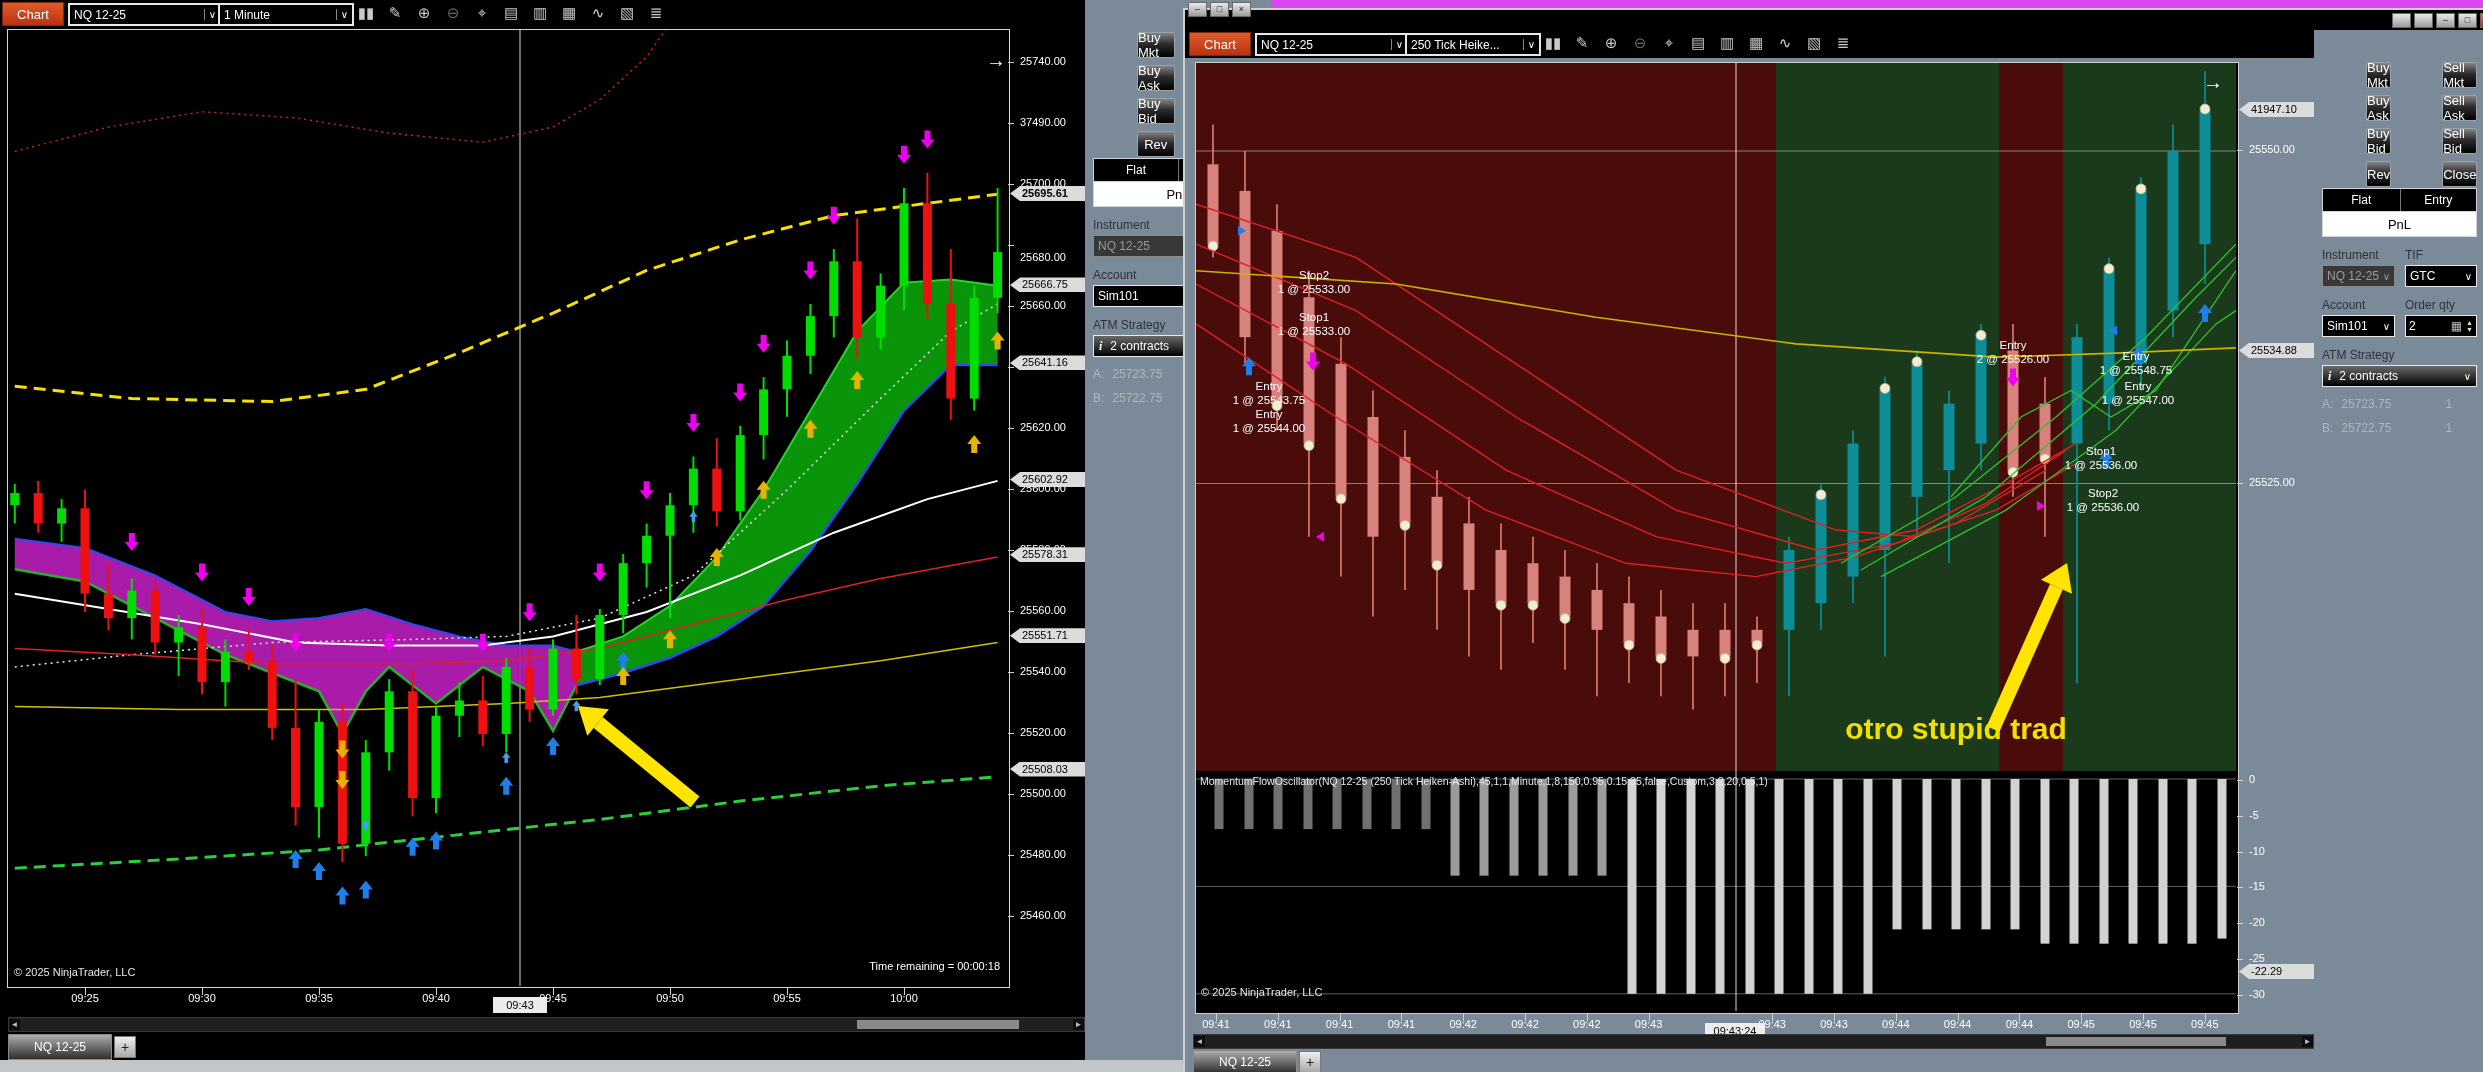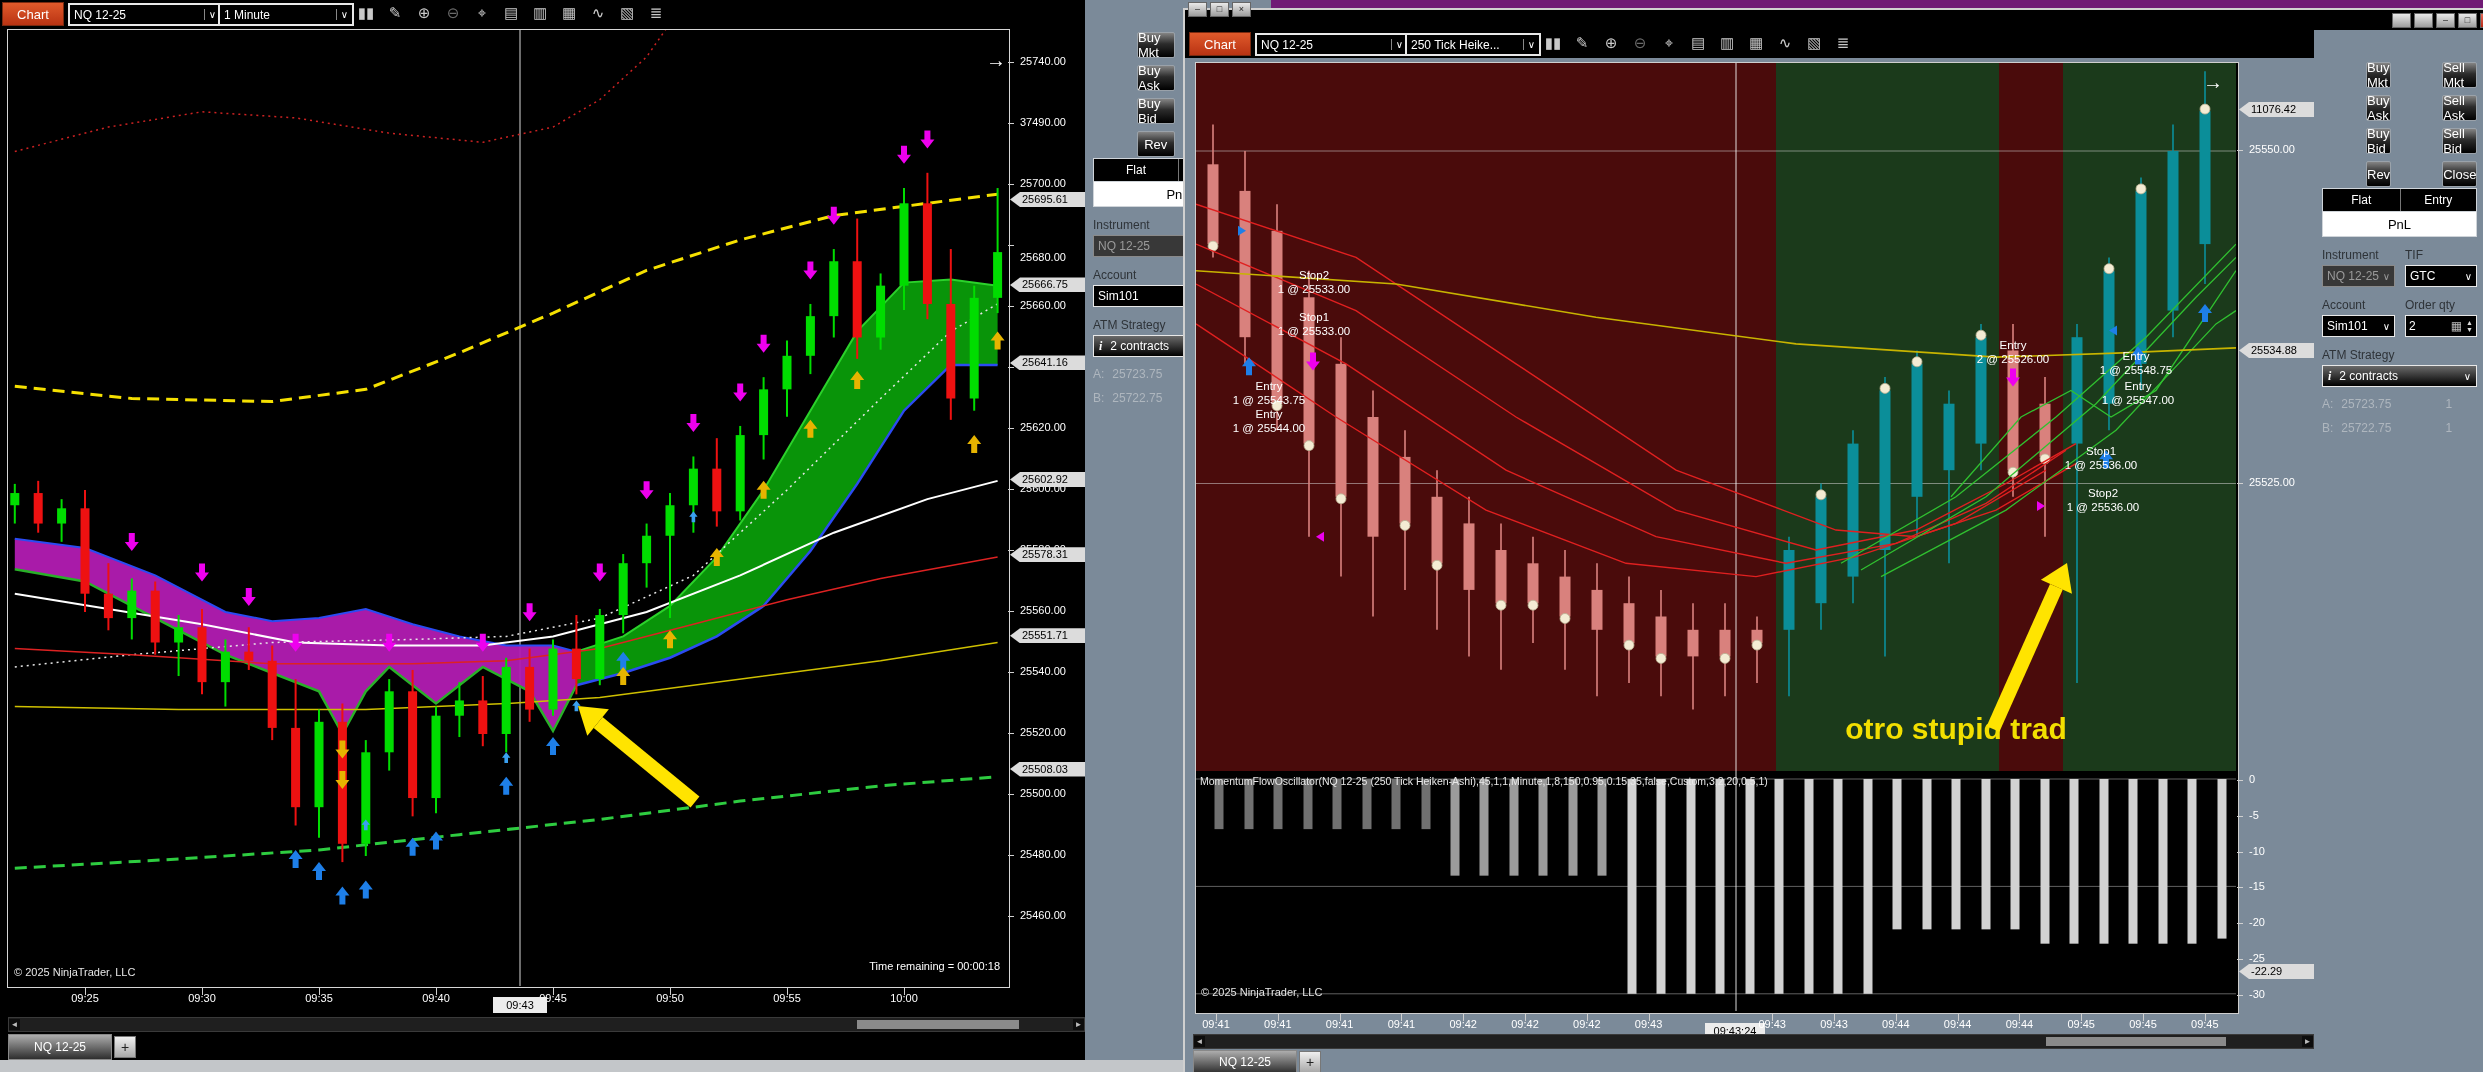--- a/index.html
+++ b/index.html
@@ -1,16 +1,16 @@
 <!DOCTYPE html>
 <html><head>
 <meta charset="utf-8">
 <style>
   html,body{margin:0;padding:0;background:#000;}
-  #app{position:relative;width:2483px;height:1072px;overflow:hidden;font-family:"Liberation Sans",sans-serif;background:#701a75;}
+  #app{position:relative;width:2483px;height:1072px;overflow:hidden;font-family:"Liberation Sans",sans-serif;background:#d946ef;}
   .abs{position:absolute;}
   
   .titlebar{background:#000;}
   .charttab{background:linear-gradient(#e05a2b,#b93313);color:#fff;font-size:13px;display:flex;align-items:center;justify-content:center;border:1px solid #7a2a10;}
   .hdr-select{background:#000;color:#fff;border:2px solid #e8e8e8;font-size:12px;display:flex;align-items:center;padding:0 4px;justify-content:space-between;}
   .hdr-select .chev{font-size:10px;color:#fff;border-left:1px solid #888;padding-left:4px;margin-left:4px;}
   .tbicons{display:flex;align-items:center;gap:9px;color:#c9c9c9;font-size:15px;}
   .tbicons span{display:inline-block;width:20px;text-align:center;cursor:default;}
   .tbicons span.dim{color:#6a6a6a;}
   .winbtns{display:flex;gap:3px;}
@@ -265,21 +265,21 @@
         <div class="tickmark" style="top: 643px;"></div>
         <div class="ticklabel" style="top: 636px;">25540.00</div>
         <div class="tickmark" style="top: 704px;"></div>
         <div class="ticklabel" style="top: 697px;">25520.00</div>
         <div class="tickmark" style="top: 765px;"></div>
         <div class="ticklabel" style="top: 758px;">25500.00</div>
         <div class="tickmark" style="top: 826px;"></div>
         <div class="ticklabel" style="top: 819px;">25480.00</div>
         <div class="tickmark" style="top: 887px;"></div>
         <div class="ticklabel" style="top: 880px;">25460.00</div>
-        <div class="pricetag" style="top: 163px;">25695.61</div>
+        <div class="pricetag" style="top: 157px; font-weight: bold;">25695.61</div>
         <div class="pricetag" style="top: 248.412px;">25666.75</div>
         <div class="pricetag" style="top: 326.462px;">25641.16</div>
         <div class="pricetag" style="top: 443.094px;">25602.92</div>
         <div class="pricetag" style="top: 518.154px;">25578.31</div>
         <div class="pricetag" style="top: 599.284px;">25551.71</div>
         <div class="pricetag" style="top: 732.509px;">25508.03</div>
       </div>
     <div class="abs copyr" style="left:14px;top:966px;">© 2025 NinjaTrader, LLC</div>
     <div class="abs timerem" style="left:700px;top:960px;width:300px;">Time remaining = 00:00:18</div>
     <div class="abs taxis" id="left-taxis" style="left:8px;top:988px;width:1000px;height:28px;">
@@ -570,21 +570,21 @@
           <line x1="540" y1="0" x2="540" y2="240" stroke="#fff" stroke-width="1" opacity="0.85"></line>
           <text x="4" y="14" fill="#e8e8e8" font-size="10.5">MomentumFlowOscillator(NQ 12-25 (250 Tick Heiken-Ashi),45,1,1,Minute,1,8,150,0.95,0.15,35,false,Custom,3,2,20,0.5,1)</text>
         </svg>
     </div>
     <div class="abs goend" style="left:1018px;top:62px;">→</div>
     <div class="abs paxis" id="right-paxis" style="left:1052px;top:52px;width:76px;height:950px;">
         <div class="tickmark" style="top: 88px;"></div>
         <div class="ticklabel" style="top: 81px;">25550.00</div>
         <div class="tickmark" style="top: 420.5px;"></div>
         <div class="ticklabel" style="top: 413.5px;">25525.00</div>
-        <div class="pricetag" style="top: 40.1px;">11076.42</div>
+        <div class="pricetag" style="top: 40.1px;">41947.10</div>
         <div class="pricetag" style="top: 281.096px;">25534.88</div>
         <div class="tickmark" style="top: 718px;"></div>
         <div class="ticklabel" style="top: 711px;">0</div>
         <div class="tickmark" style="top: 753.8px;"></div>
         <div class="ticklabel" style="top: 746.8px;">-5</div>
         <div class="tickmark" style="top: 789.6px;"></div>
         <div class="ticklabel" style="top: 782.6px;">-10</div>
         <div class="tickmark" style="top: 825.4px;"></div>
         <div class="ticklabel" style="top: 818.4px;">-15</div>
         <div class="tickmark" style="top: 861.2px;"></div>

